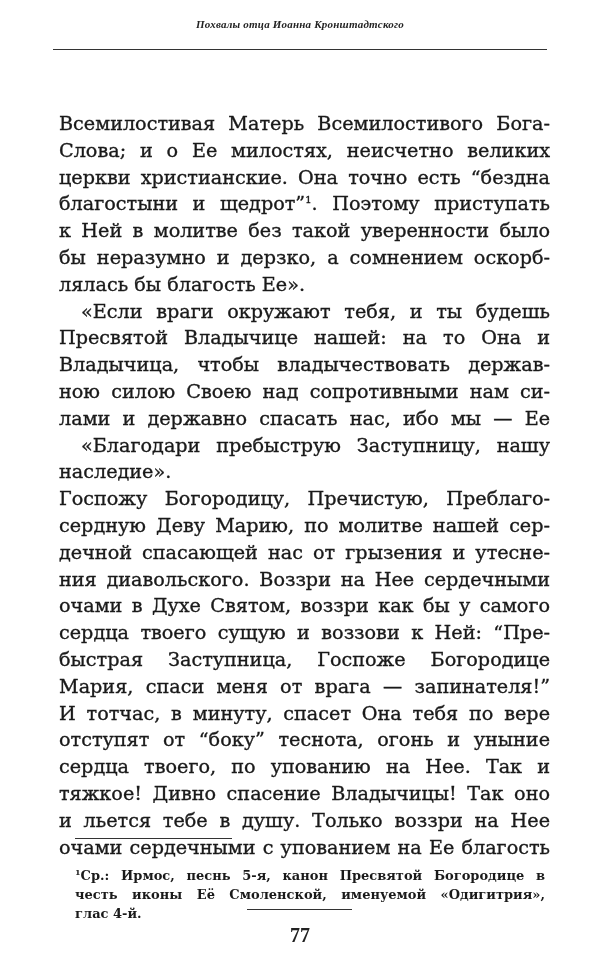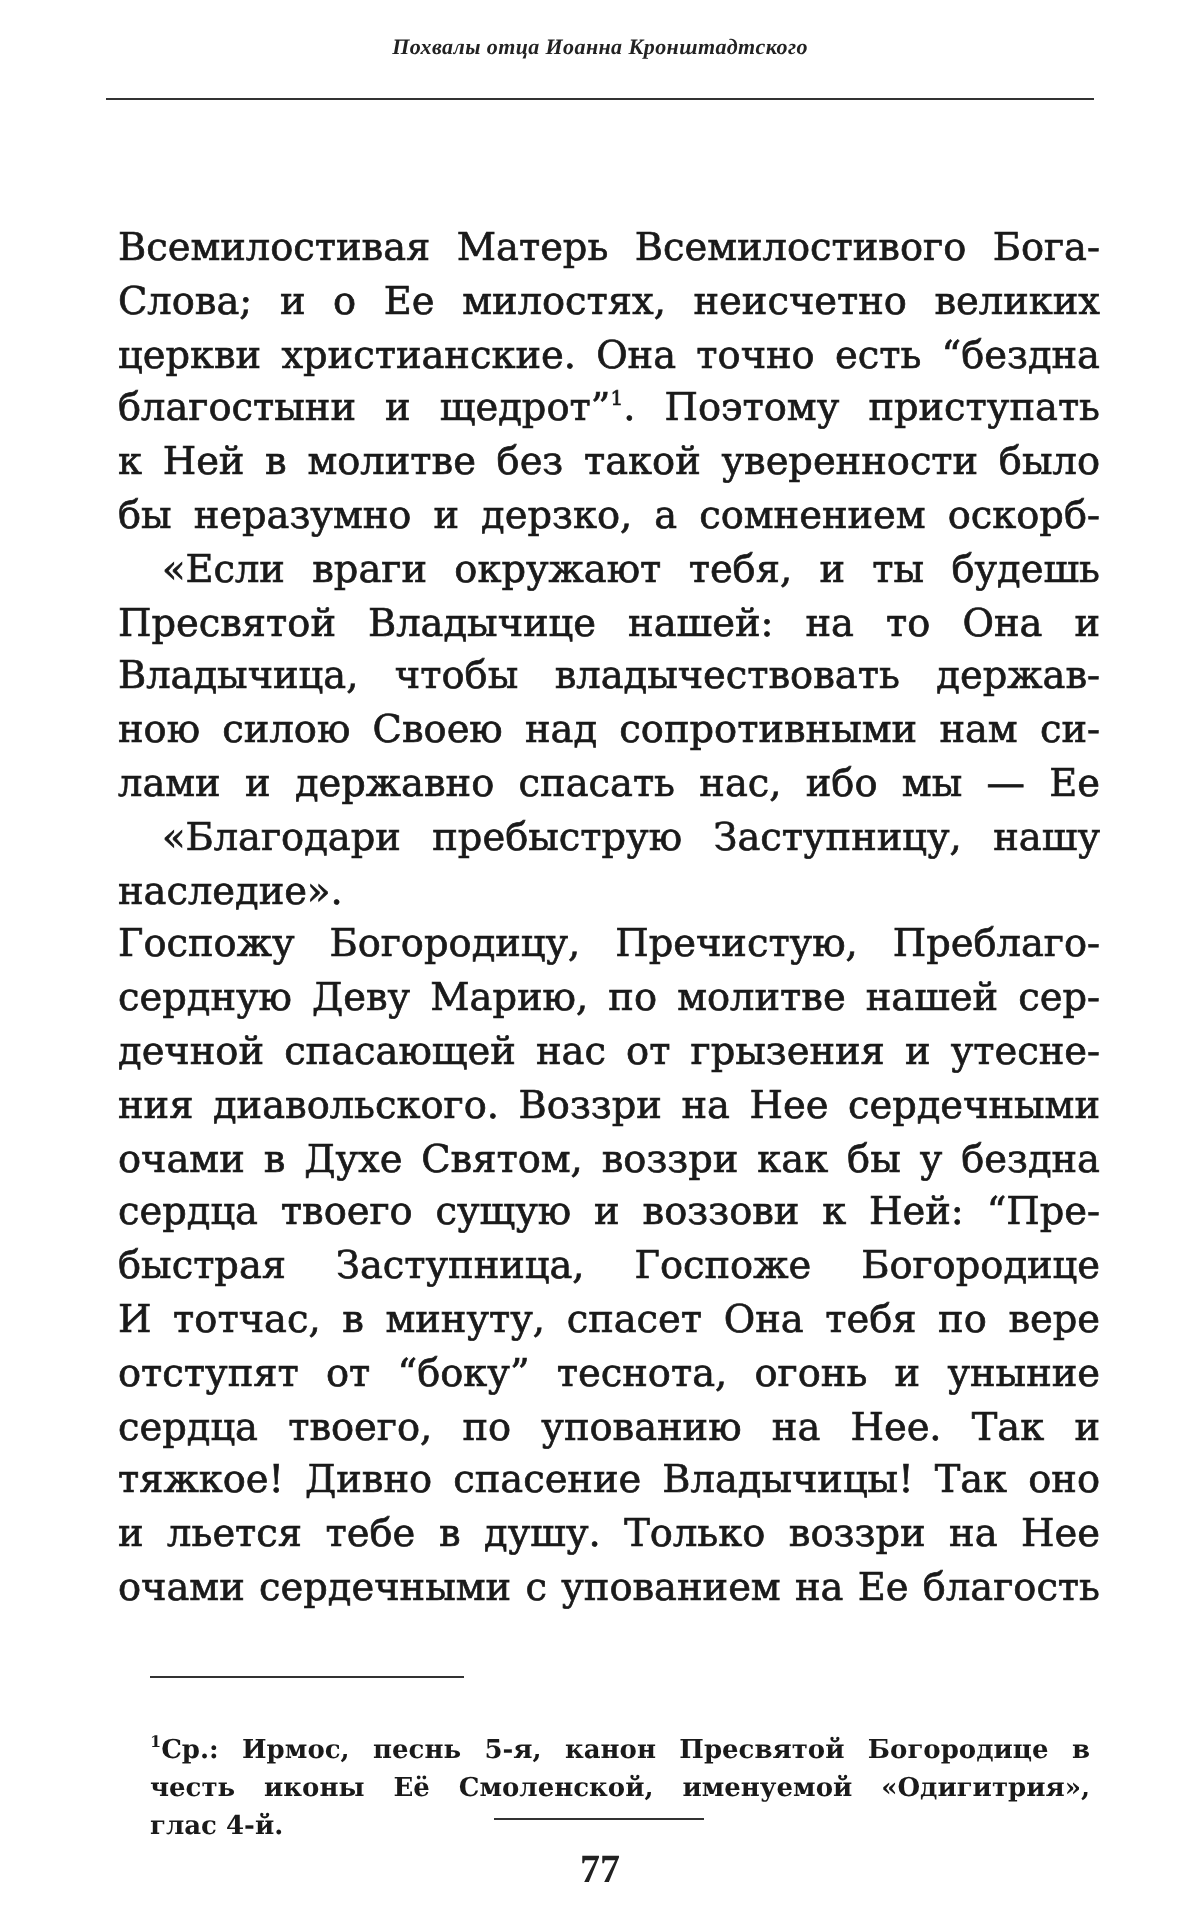--- a/index.html
+++ b/index.html
@@ -126,36 +126,38 @@
 <div class="running-head">Похвалы отца Иоанна Кронштадтского</div>
 <div class="head-rule"></div>
 
 <div class="body-text">
   <span class="line">Всемилостивая Матерь Всемилостивого Бога-</span>
   <span class="line">Слова; и о Ее милостях, неисчетно великих</span>
   <span class="line">церкви христианские. Она точно есть “бездна</span>
   <span class="line"><span>благостыни и щедрот”</span><sup>1</sup><span>. Поэтому приступать</span></span>
   <span class="line">к Ней в молитве без такой уверенности было</span>
   <span class="line">бы неразумно и дерзко, а сомнением оскорб-</span>
+  <span class="line last">лялась бы благость Ее».</span>
 
   <span class="line indent">«Если враги окружают тебя, и ты будешь</span>
   <span class="line">Пресвятой Владычице нашей: на то Она и</span>
   <span class="line">Владычица, чтобы владычествовать держав-</span>
   <span class="line">ною силою Своею над сопротивными нам си-</span>
   <span class="line">лами и державно спасать нас, ибо мы — Ее</span>
   <span class="line indent">«Благодари пребыструю Заступницу, нашу</span>
 
   <span class="line last">наследие».</span>
   <span class="line">Госпожу Богородицу, Пречистую, Преблаго-</span>
   <span class="line">сердную Деву Марию, по молитве нашей сер-</span>
   <span class="line">дечной спасающей нас от грызения и утесне-</span>
   <span class="line">ния диавольского. Воззри на Нее сердечными</span>
-  <span class="line">очами в Духе Святом, воззри как бы у бездна</span>
+  <span class="line">очами в Духе Святом, воззри как бы у самого</span>
   <span class="line">сердца твоего сущую и воззови к Ней: “Пре-</span>
   <span class="line">быстрая Заступница, Госпоже Богородице</span>
+  <span class="line">Мария, спаси меня от врага — запинателя!”</span>
   <span class="line">И тотчас, в минуту, спасет Она тебя по вере</span>
   <span class="line">отступят от “боку” теснота, огонь и уныние</span>
   <span class="line">сердца твоего, по упованию на Нее. Так и</span>
   <span class="line">тяжкое! Дивно спасение Владычицы! Так оно</span>
   <span class="line">и льется тебе в душу. Только воззри на Нее</span>
   <span class="line">очами сердечными с упованием на Ее благость</span>
 </div>
 
 <div class="fn-rule"></div>
 <div class="footnote">

